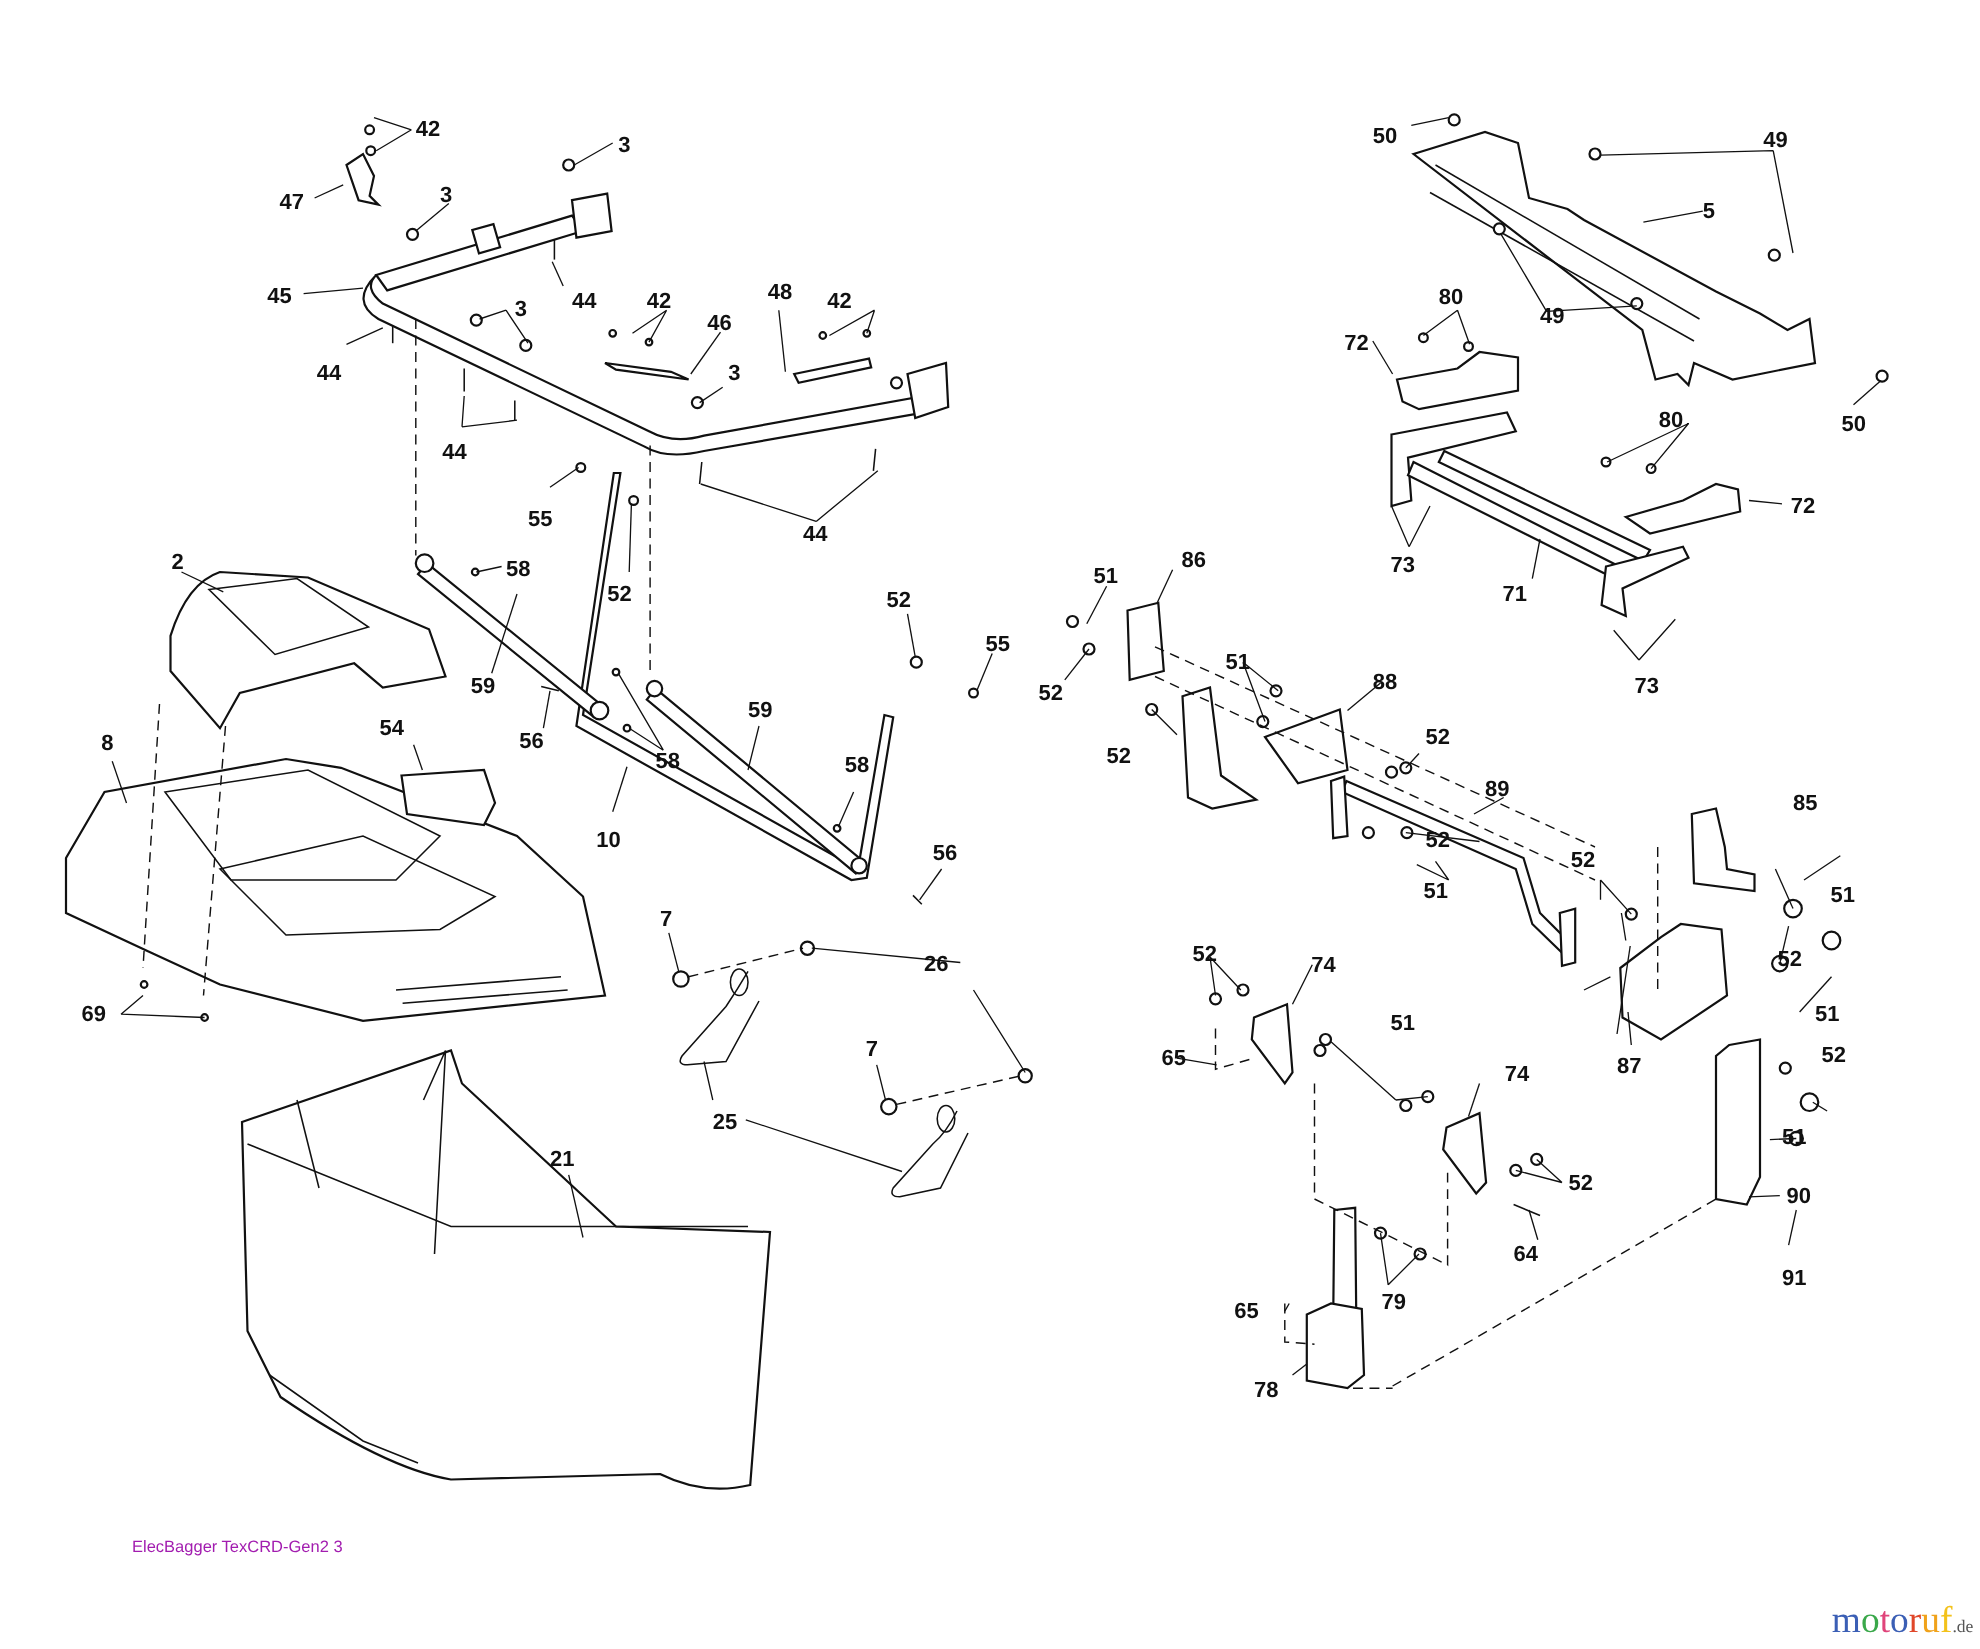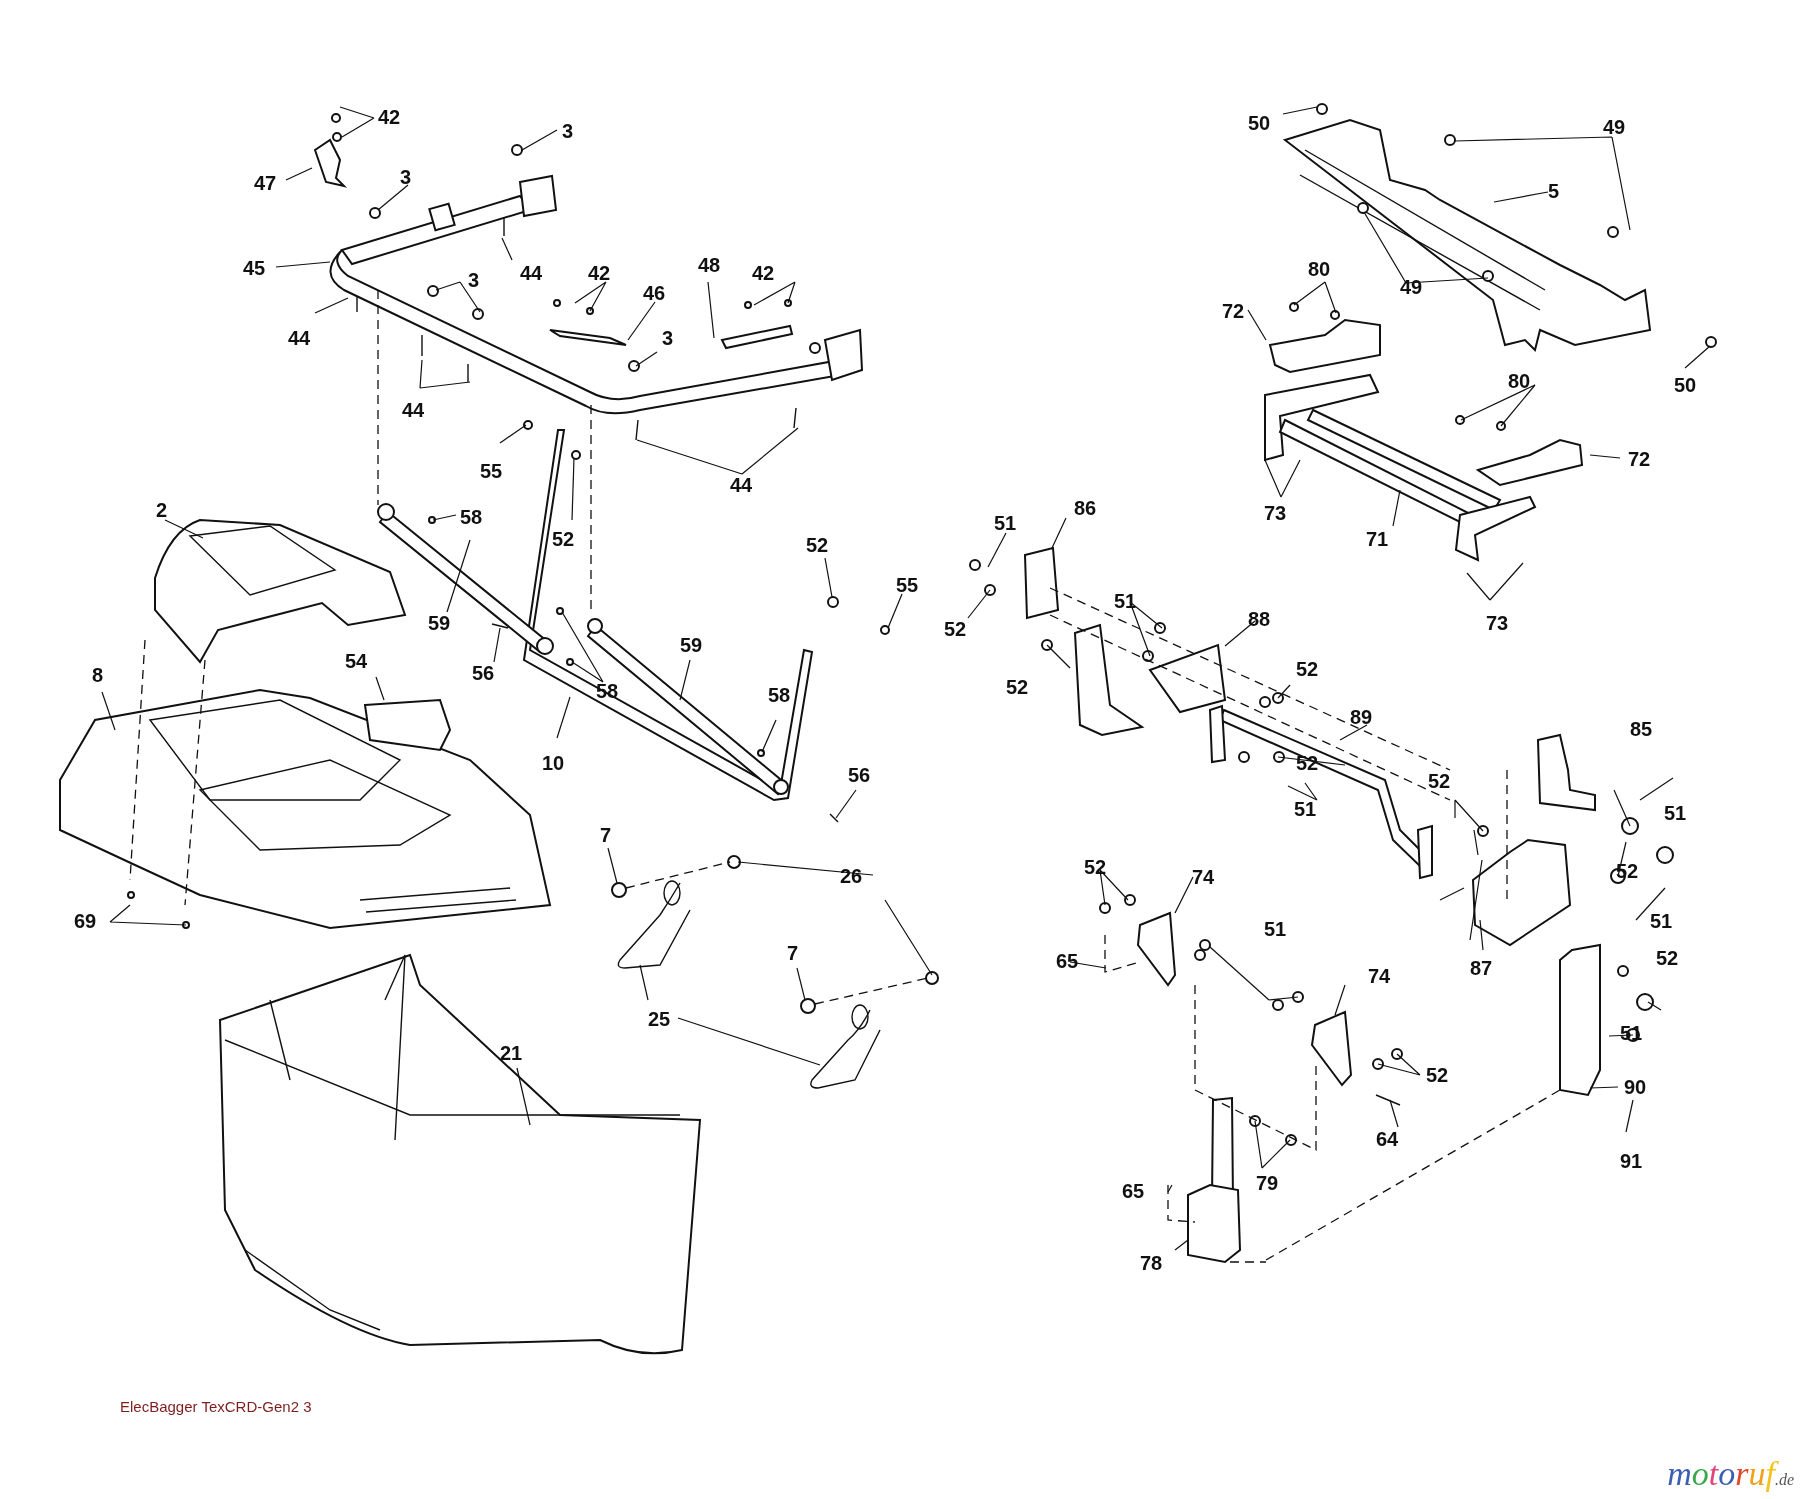--- a/index.html
+++ b/index.html
@@ -3,22 +3,22 @@
 <meta charset="utf-8">
 <style>
   html,body{margin:0;padding:0;background:#ffffff;}
   body{width:1800px;height:1499px;position:relative;overflow:hidden;font-family:"Liberation Sans",sans-serif;}
   #diagram{position:absolute;left:0;top:0;width:1800px;height:1499px;}
   .part{fill:#fff;stroke:#111;stroke-width:2;}
   .thin{fill:none;stroke:#111;stroke-width:1.4;}
   .leader{fill:none;stroke:#111;stroke-width:1.2;}
   .dash{fill:none;stroke:#111;stroke-width:1.3;stroke-dasharray:9 6;}
   .callout{font-family:"Liberation Sans",sans-serif;font-weight:bold;font-size:20px;fill:#111;}
-  .footer{position:absolute;left:120px;top:1398px;font-size:15px;color:#7f1d1d;font-family:"Liberation Sans",sans-serif;}
-  .brand{position:absolute;right:6px;top:1455px;font-family:"Liberation Serif",serif;font-size:34px;letter-spacing:0px;font-style:italic;}
+  .footer{position:absolute;left:120px;top:1398px;font-size:15px;color:#a21caf;font-family:"Liberation Sans",sans-serif;}
+  .brand{position:absolute;right:6px;top:1455px;font-family:"Liberation Serif",serif;font-size:34px;letter-spacing:0px;}
   .brand .c0{color:#3b5fb5}.brand .c1{color:#3aa84a}.brand .c2{color:#e0457b}.brand .c3{color:#3b5fb5}
   .brand .c4{color:#e0472a}.brand .c5{color:#f0a21a}.brand .c6{color:#f3c21b}
   .brand .tld{font-size:16px;color:#555;}
 </style>
 </head>
 <body>
 
 <svg id="diagram" viewBox="0 0 1800 1499" xmlns="http://www.w3.org/2000/svg">
 
   <g>

